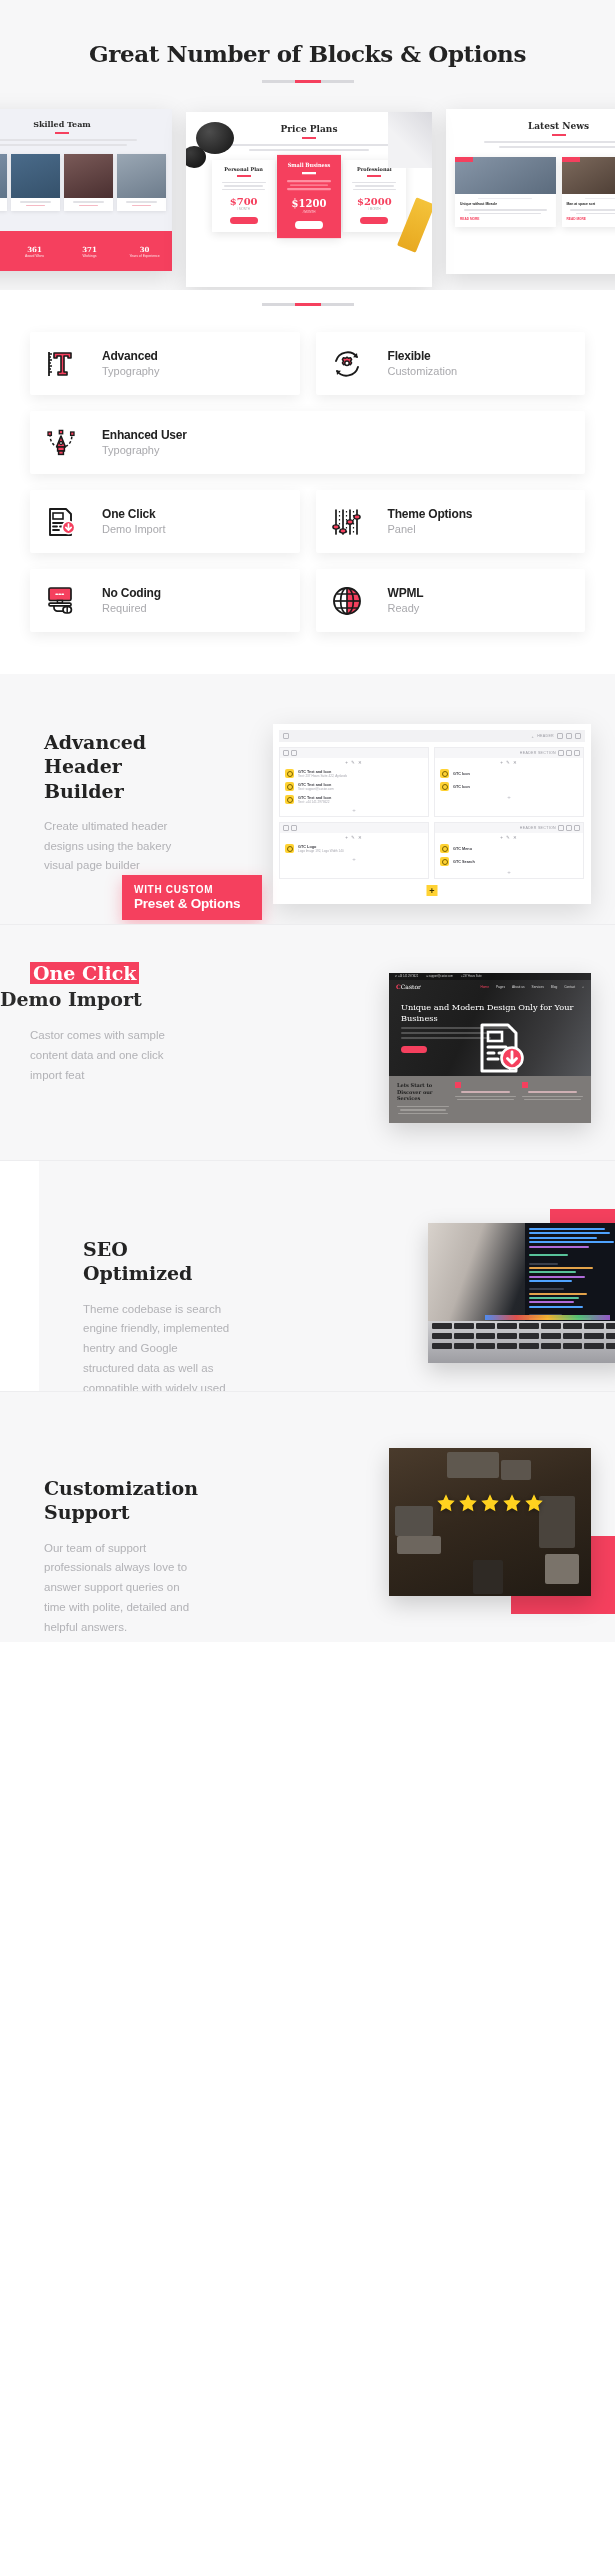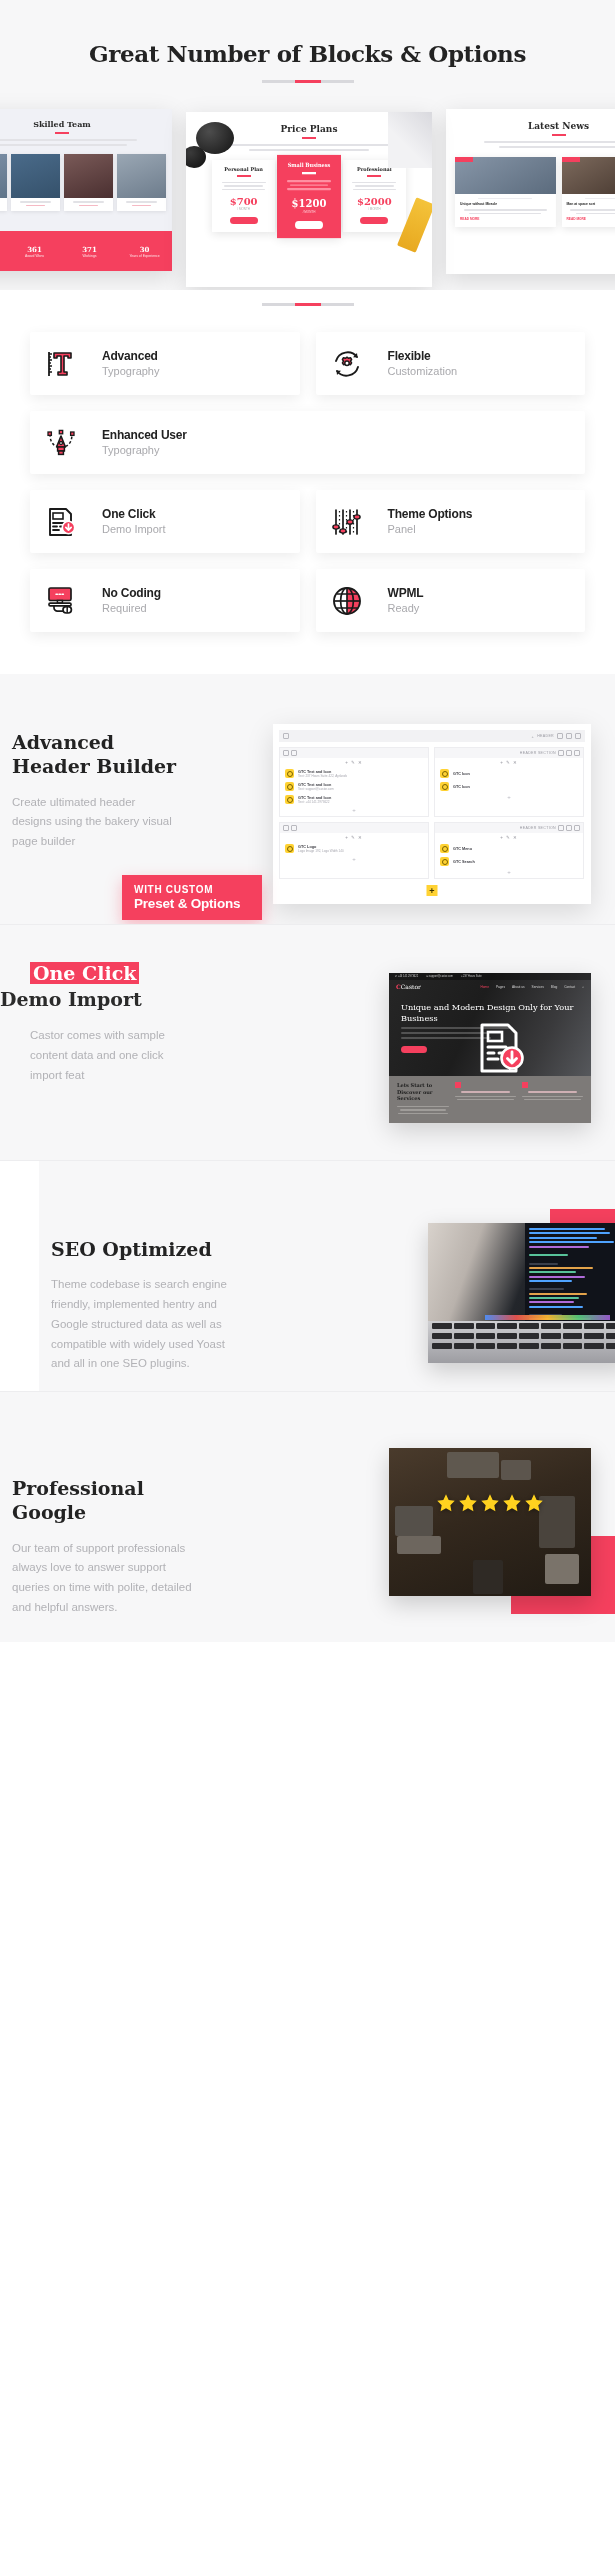--- a/index.html
+++ b/index.html
@@ -110,21 +110,21 @@
   .frow { display:flex; gap: 16px; margin-bottom: 16px; }
   .fcard {
     flex:1; background:#fff; border-radius:2px;
     box-shadow: 0 4px 14px rgba(0,0,0,.075);
     height: 63px; display:flex; align-items:center; padding: 0 14px; gap: 24px;
   }
   .ficon { width: 34px; height: 34px; flex: 0 0 34px; display:flex; align-items:center; justify-content:center; }
   .ficon svg { width: 32px; height: 32px; display:block; }
   .ftxt .t1 { font-size: 12px; font-weight: 700; color: #222; letter-spacing:-0.2px; line-height:1.25;}
   .ftxt .t2 { font-size: 11px; color: #a9a9ad; line-height:1.35; }
-  .promo-txt { width: 178px; padding-left: 12px; }
+  .promo-txt { width: 178px; padding-left: 44px; }
   .promo-h {
     font-family:"DejaVu Serif", serif; font-weight:700;
     font-size: 19px; line-height: 1.28; color:#232323;
   }
   .promo-p { font-size: 11.5px; line-height: 1.72; color:#b2b2b6; margin-top: 14px; }
   .hl { background:#f5405e; color:#fff; padding: 0 3px; }
 
   
   .hb-section { height: 250px; padding-top: 24px; position:relative; }
   .hb-mock {
@@ -738,21 +738,21 @@
         </div>
     </div>
   </div>
 </section>
 
 <div class="thin-rule"></div>
 
 <section class="section bg-light sup-section">
   <div class="sup-red"></div>
   <div class="promo-txt" style="padding-top:40px;width:196px;">
-    <h3 class="promo-h">Professional Google</h3>
+    <h3 class="promo-h">Customization Support</h3>
     <p class="promo-p">Our team of support professionals always love to answer support queries on time with polite, detailed and helpful answers.</p>
   </div>
   <div class="sup-img">
     <div class="desk">
       <div class="d-obj" style="left:6px;top:58px;width:38px;height:30px;background:#55504a;"></div>
       <div class="d-obj" style="left:8px;top:88px;width:44px;height:18px;background:#6d665e;"></div>
       <div class="d-obj" style="left:112px;top:12px;width:30px;height:20px;background:#5c554d;"></div>
       <div class="d-obj" style="left:150px;top:48px;width:36px;height:52px;background:#4a443d;"></div>
       <div class="d-obj" style="left:156px;top:106px;width:34px;height:30px;background:#7a736a;"></div>
       <div class="d-obj" style="left:58px;top:4px;width:52px;height:26px;background:#5f584f;"></div>

